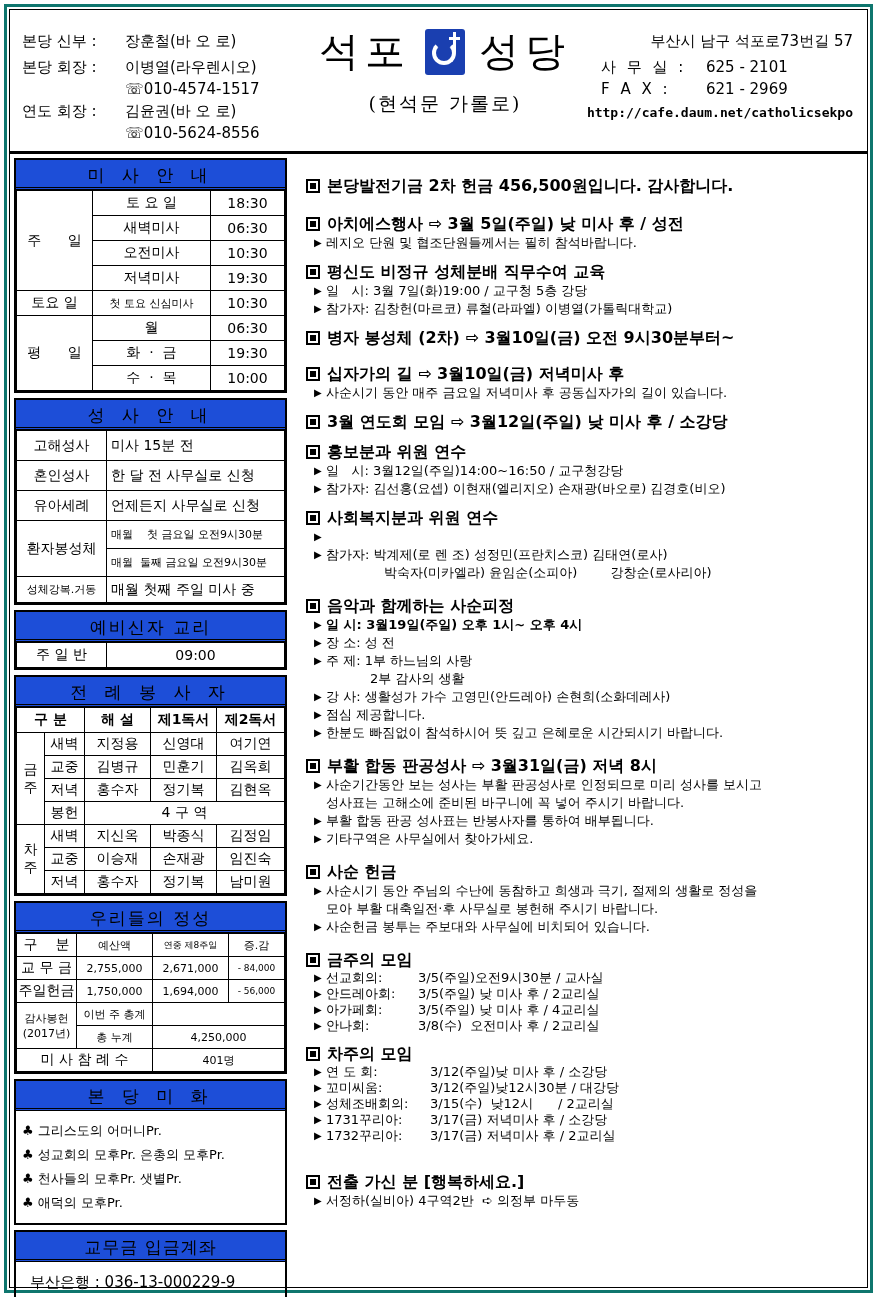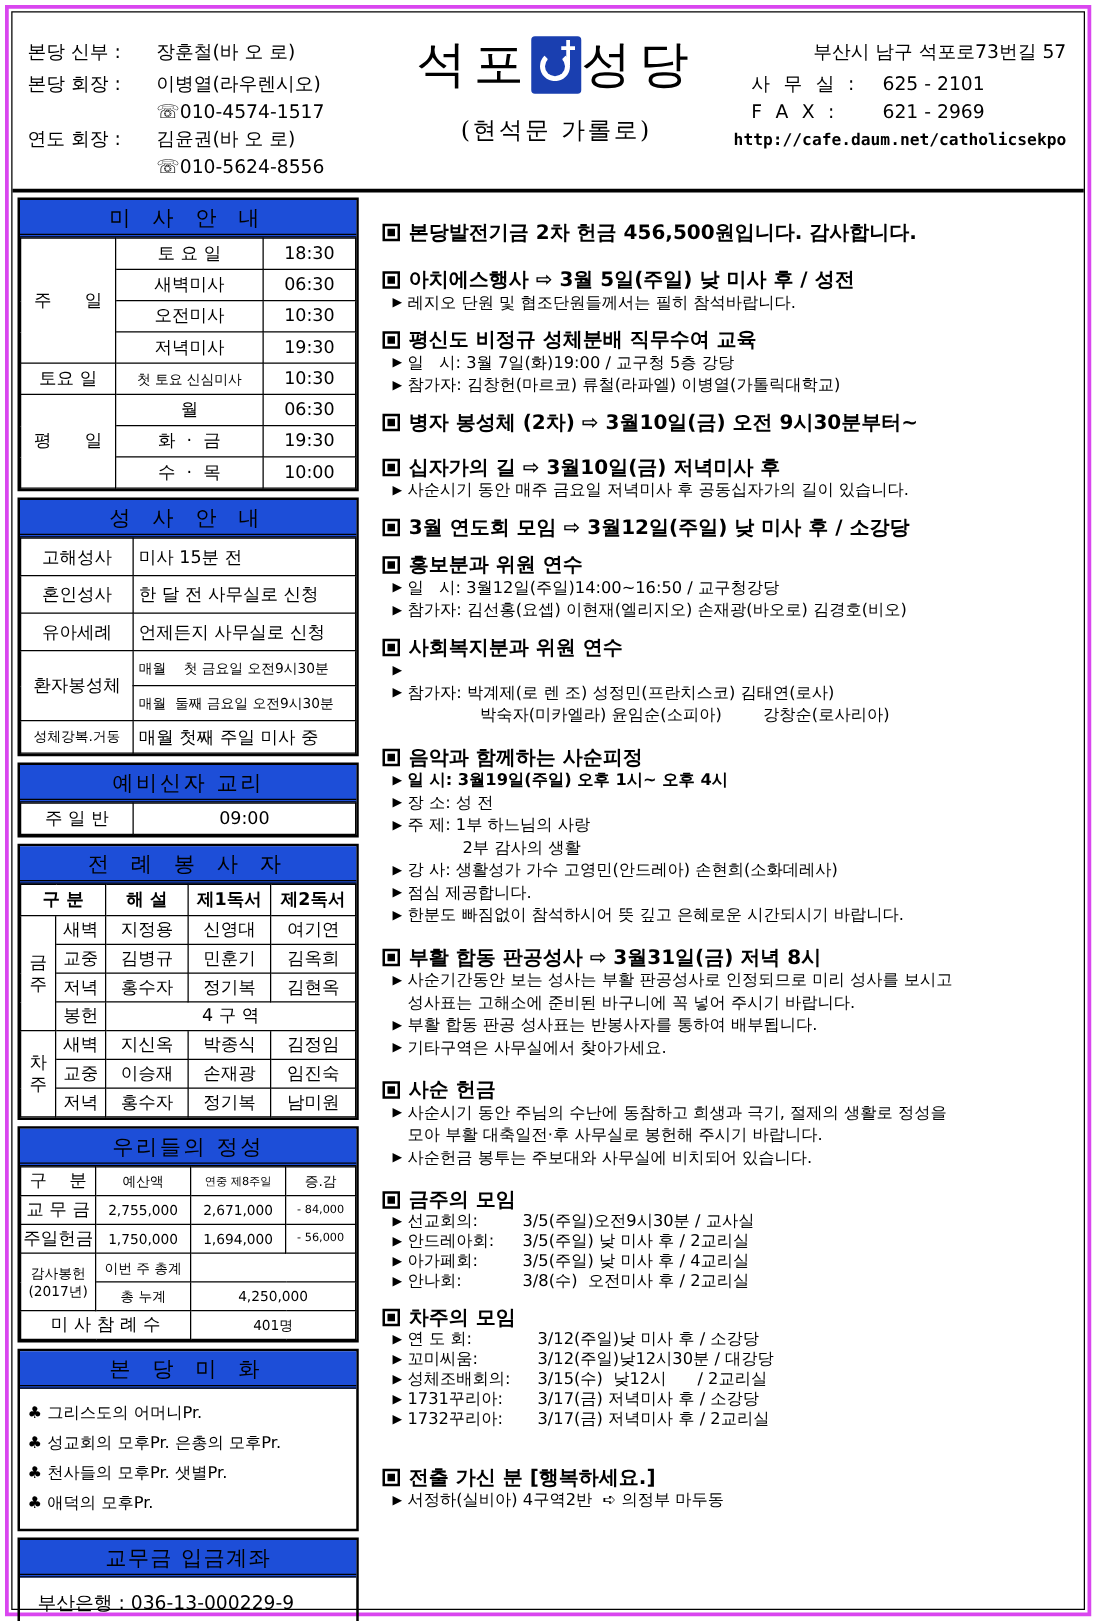--- a/index.html
+++ b/index.html
@@ -1,29 +1,29 @@
 <!DOCTYPE html>
 <html><head>
 <meta charset="utf-8">
 <style>
   * { box-sizing: border-box; margin: 0; padding: 0; }
   html, body { width: 877px; height: 1297px; background: #fff; }
   body { font-family: "DejaVu Sans", "Liberation Sans", sans-serif; color: #000; font-size: 13px; position: relative; overflow: hidden; }
 
-  .outer { position: absolute; left: 4px; top: 4px; width: 869px; height: 1289px; border: 3px solid #d946ef; }
+  .outer { position: absolute; left: 4px; top: 4px; width: 869px; height: 1289px; border: 3px solid #0f766e; }
   .outer-inner { position: absolute; left: 2px; top: 2px; right: 2px; bottom: 2px; border: 1px solid #000; }
 
   
   .header { position: absolute; left: 0; top: 0; right: 0; height: 144px; border-bottom: 3px solid #000; }
   .hdr-left { position: absolute; left: 12px; top: 20px; font-size: 15px; line-height: 22px; }
   .hdr-left .row { display: flex; white-space: nowrap; }
   .hdr-left .lbl { width: 103px; }
   .hdr-left .phone { padding-left: 103px; }
   .hdr-center { position: absolute; left: 300px; top: 14px; width: 270px; text-align: center; }
-  .title { display: flex; align-items: center; justify-content: center; gap: 0; font-family: "DejaVu Serif", serif; font-size: 40px; letter-spacing: 6px; }
+  .title { display: flex; align-items: center; justify-content: center; gap: 14px; font-family: "DejaVu Serif", serif; font-size: 40px; letter-spacing: 6px; }
   .logo { width: 40px; height: 46px; background: #1a3fb0; border-radius: 3px; position: relative; }
   .logo .ring { position: absolute; left: 7px; top: 12px; width: 24px; height: 24px; border: 4px solid #fff; border-radius: 50%; border-top-color: transparent; }
   .logo .cross-v { position: absolute; left: 28px; top: 3px; width: 3px; height: 20px; background: #fff; }
   .logo .cross-h { position: absolute; left: 24px; top: 8px; width: 11px; height: 3px; background: #fff; }
   .subtitle { font-family: "DejaVu Serif", serif; font-size: 19px; margin-top: 12px; letter-spacing: 2px; }
   .hdr-right { position: absolute; right: 14px; top: 20px; width: 270px; font-size: 15px; line-height: 22px; }
   .hdr-right .addr { text-align: right; margin-bottom: 4px; }
   .hdr-right .phrow { display: flex; padding-left: 18px; }
   .hdr-right .phrow .pl { width: 105px; letter-spacing: 3px; }
   .hdr-right .url { font-family: "DejaVu Sans Mono", monospace; font-size: 13px; text-align: right; margin-top: 2px; font-weight: bold; }

